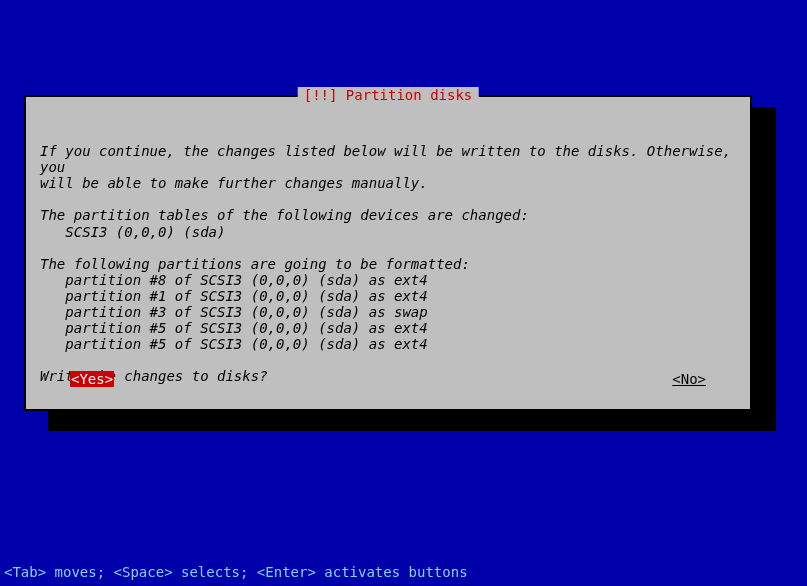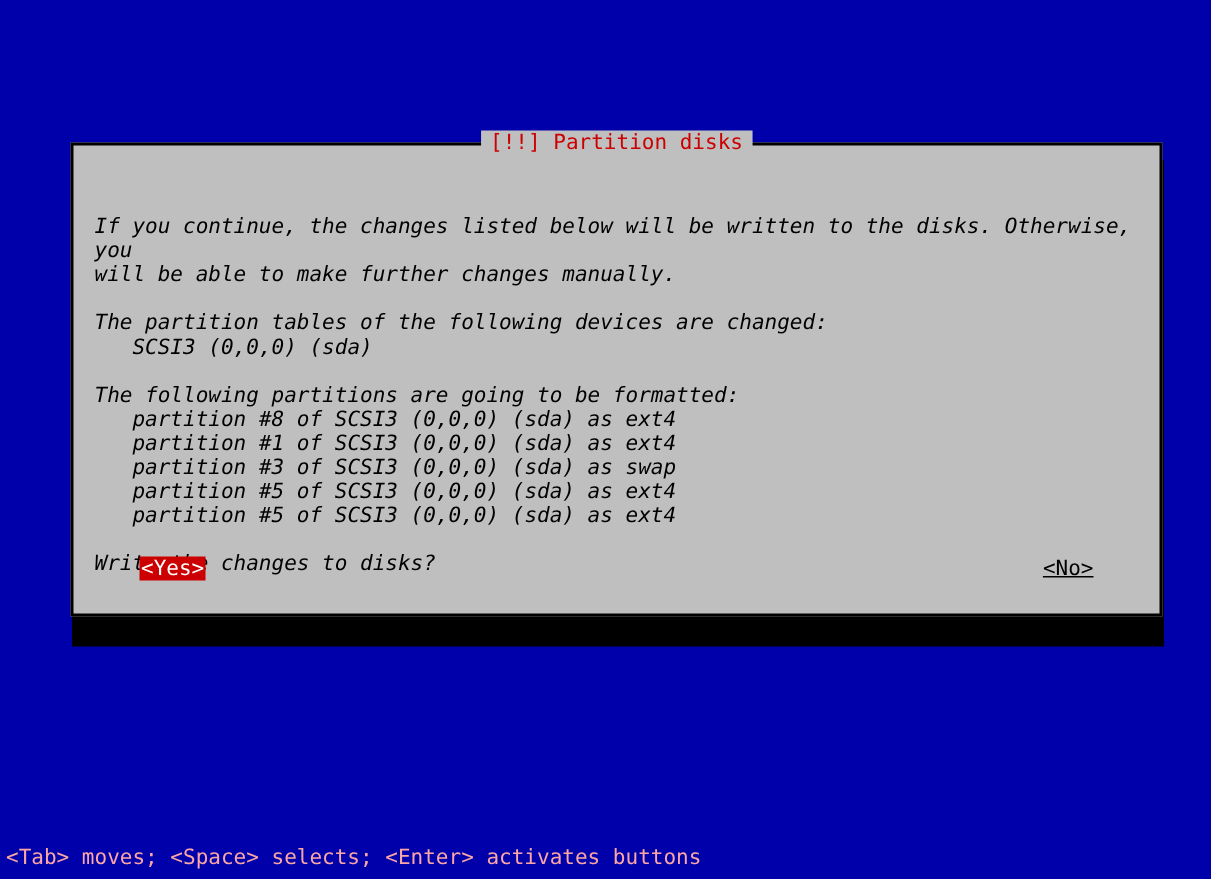--- a/index.html
+++ b/index.html
@@ -19,21 +19,21 @@
     .dialog-shadow {
       position: absolute;
       left: 48px;
       top: 107px;
       width: 728px;
       height: 324px;
       background: #000000;
     }
     .dialog {
       position: absolute;
-      left: 47px;
+      left: 24px;
       top: 95px;
       width: 728px;
       height: 316px;
       background: #bfbfbf;
       border: 2px solid #000000;
       padding: 10px 14px;
     }
     .dialog-title {
       position: absolute;
       left: 50%;
@@ -68,21 +68,21 @@
     }
     .btn-no {
       color: #000000;
       cursor: pointer;
       text-decoration: underline;
     }
     .status-bar {
       position: absolute;
       bottom: 6px;
       left: 4px;
-      color: #fca5a5;
+      color: #7dd3fc;
     }
   </style>
 </head>
 <body>
 
 <div class="dialog-shadow"></div>
 
 <div class="dialog">
   <div class="dialog-title">
     <span>[!!] Partition disks</span>

